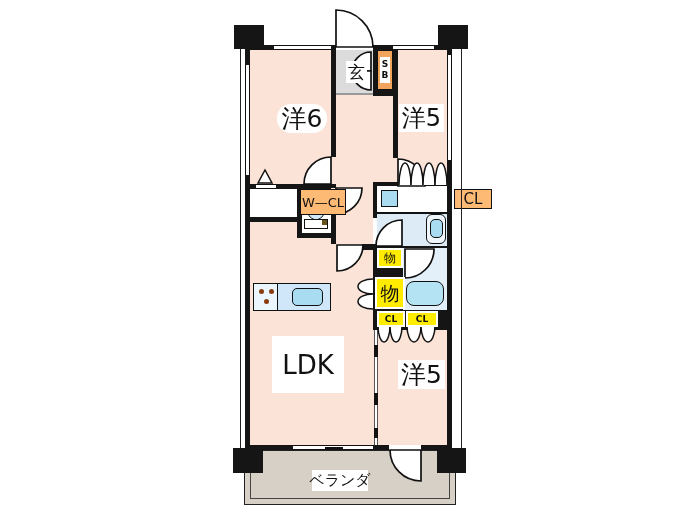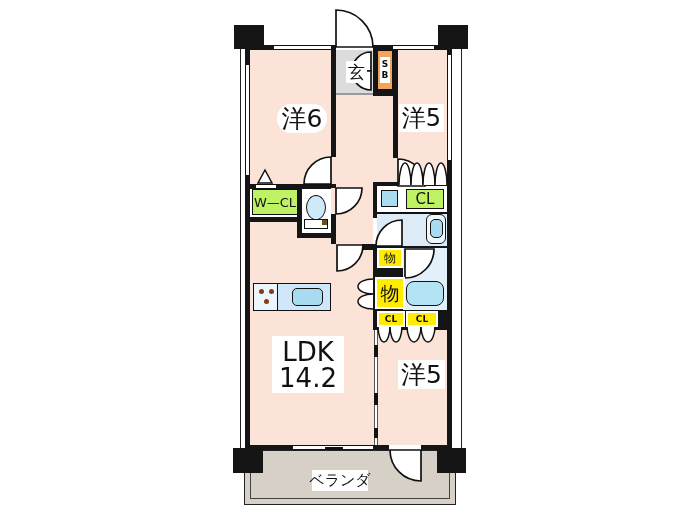--- a/index.html
+++ b/index.html
@@ -4,21 +4,21 @@
 <style>
   html,body{margin:0;padding:0;background:#fff;}
   #stage{position:relative;width:700px;height:525px;background:#ffffff;overflow:hidden;
          font-family:"DejaVu Sans","Liberation Sans",sans-serif;color:#111;}
   .abs{position:absolute;}
   .wall{position:absolute;background:#151515;}
   .pink{background:#fbe3d8;}
   .lbl{position:absolute;display:flex;align-items:center;justify-content:center;
        background:#ffffff;color:#111;line-height:1;white-space:nowrap;}
   .ylbl{position:absolute;display:flex;align-items:center;justify-content:center;
-        background:#bef264;color:#111;line-height:1;border:1.6px solid #111;box-sizing:border-box;}
+        background:#fdba74;color:#111;line-height:1;border:1.6px solid #111;box-sizing:border-box;margin-left:48px;}
   .ylbl2{position:absolute;display:flex;align-items:center;justify-content:center;
         background:#ffec00;color:#111;line-height:1;outline:2px solid #fff;}
   svg{position:absolute;left:0;top:0;}
   .win{position:absolute;background:#fff;box-sizing:border-box;}
   .winH{border-top:1.4px solid #111;border-bottom:1.4px solid #111;}
   .winV{border-left:1.4px solid #111;border-right:1.4px solid #111;}
 </style>
 </head>
 <body>
 
@@ -141,21 +141,20 @@
       <path d="M421,326 A7,16 0 0 0 435,326"></path>
       <path d="M265,170 L258,183 L272,183 Z"></path>
     </g>
   </svg>
 
   <div class="lbl" style="left:277px;top:104px;width:50px;height:29px;font-size:25px;border-radius:14px;">洋6</div>
   <div class="lbl" style="left:399px;top:104px;width:45px;height:28px;font-size:24px;">洋5</div>
   <div class="lbl" style="left:398px;top:360px;width:47px;height:29px;font-size:25px;">洋5</div>
   <div class="lbl" style="left:272px;top:336px;width:72px;height:57px;flex-direction:column;font-size:26px;">
     <span>LDK</span>
-    <span>14.2</span>
   </div>
   <div class="lbl" style="left:346px;top:61px;width:21px;height:22px;font-size:17px;background:#fff;">玄</div>
   <div class="lbl" style="left:312px;top:470px;width:56px;height:21px;font-size:15px;">ベランダ</div>
   <div class="ylbl" style="left:252px;top:189px;width:46px;height:26px;font-size:13px;">W—CL</div>
   <div class="ylbl" style="left:406px;top:189px;width:38px;height:20px;font-size:15px;">CL</div>
   <div class="ylbl2" style="left:379px;top:250px;width:22px;height:16px;font-size:12px;">物</div>
   <div class="ylbl2" style="left:377px;top:279px;width:26px;height:28px;font-size:19px;">物</div>
   <div class="ylbl2" style="left:379px;top:313px;width:24px;height:12px;font-size:9px;font-weight:bold;">CL</div>
   <div class="ylbl2" style="left:408px;top:313px;width:28px;height:12px;font-size:9px;font-weight:bold;">CL</div>
 

